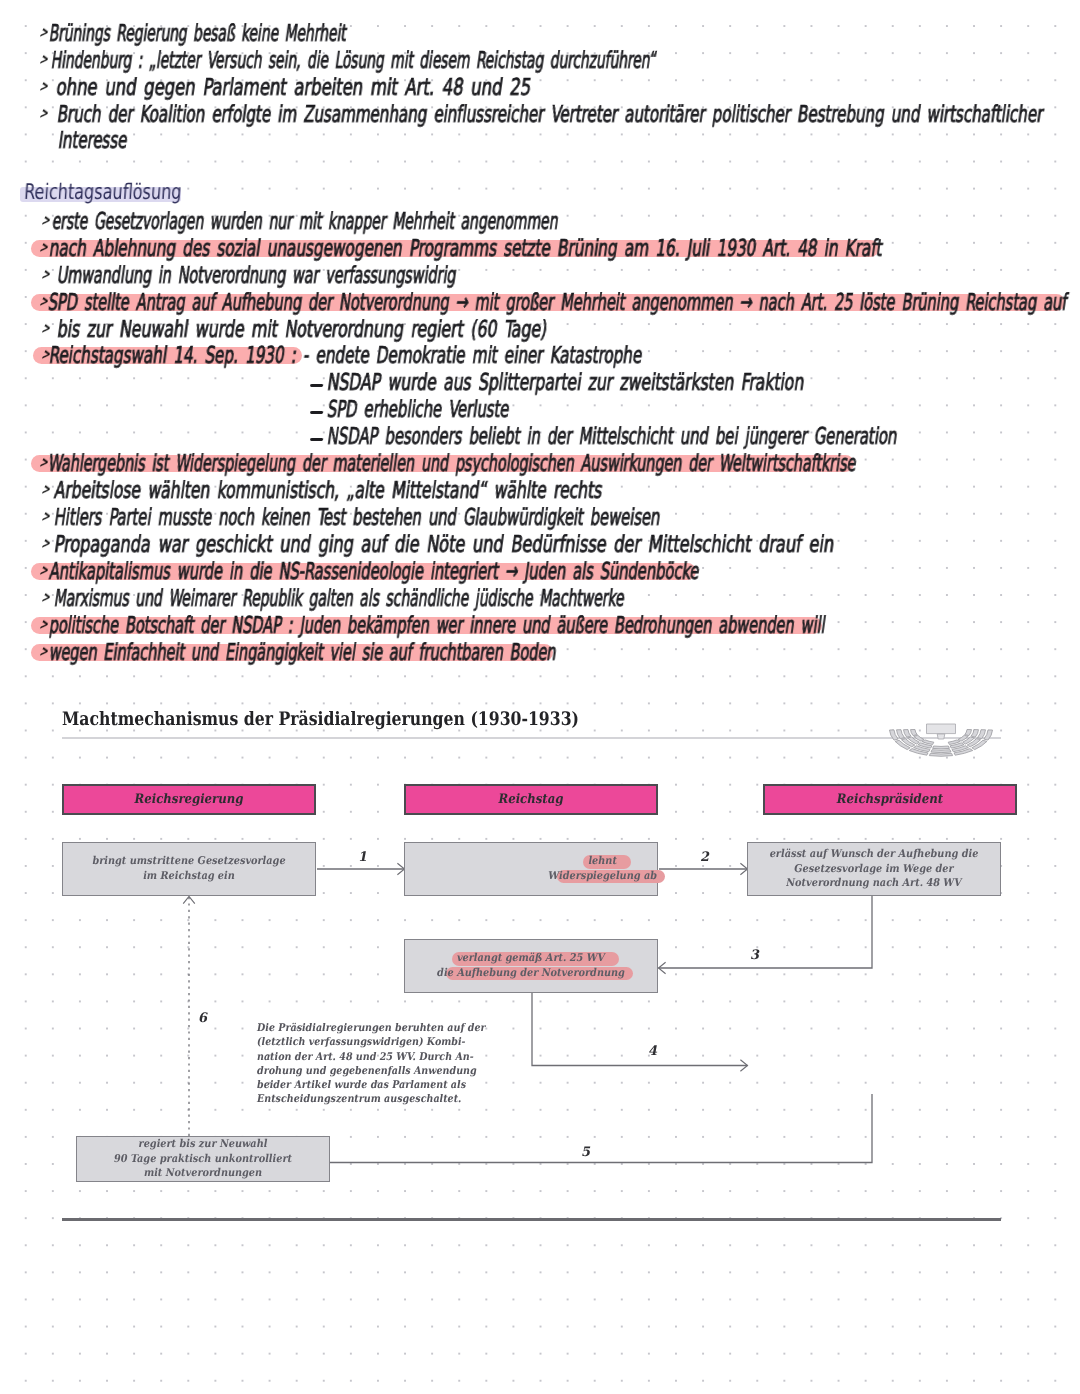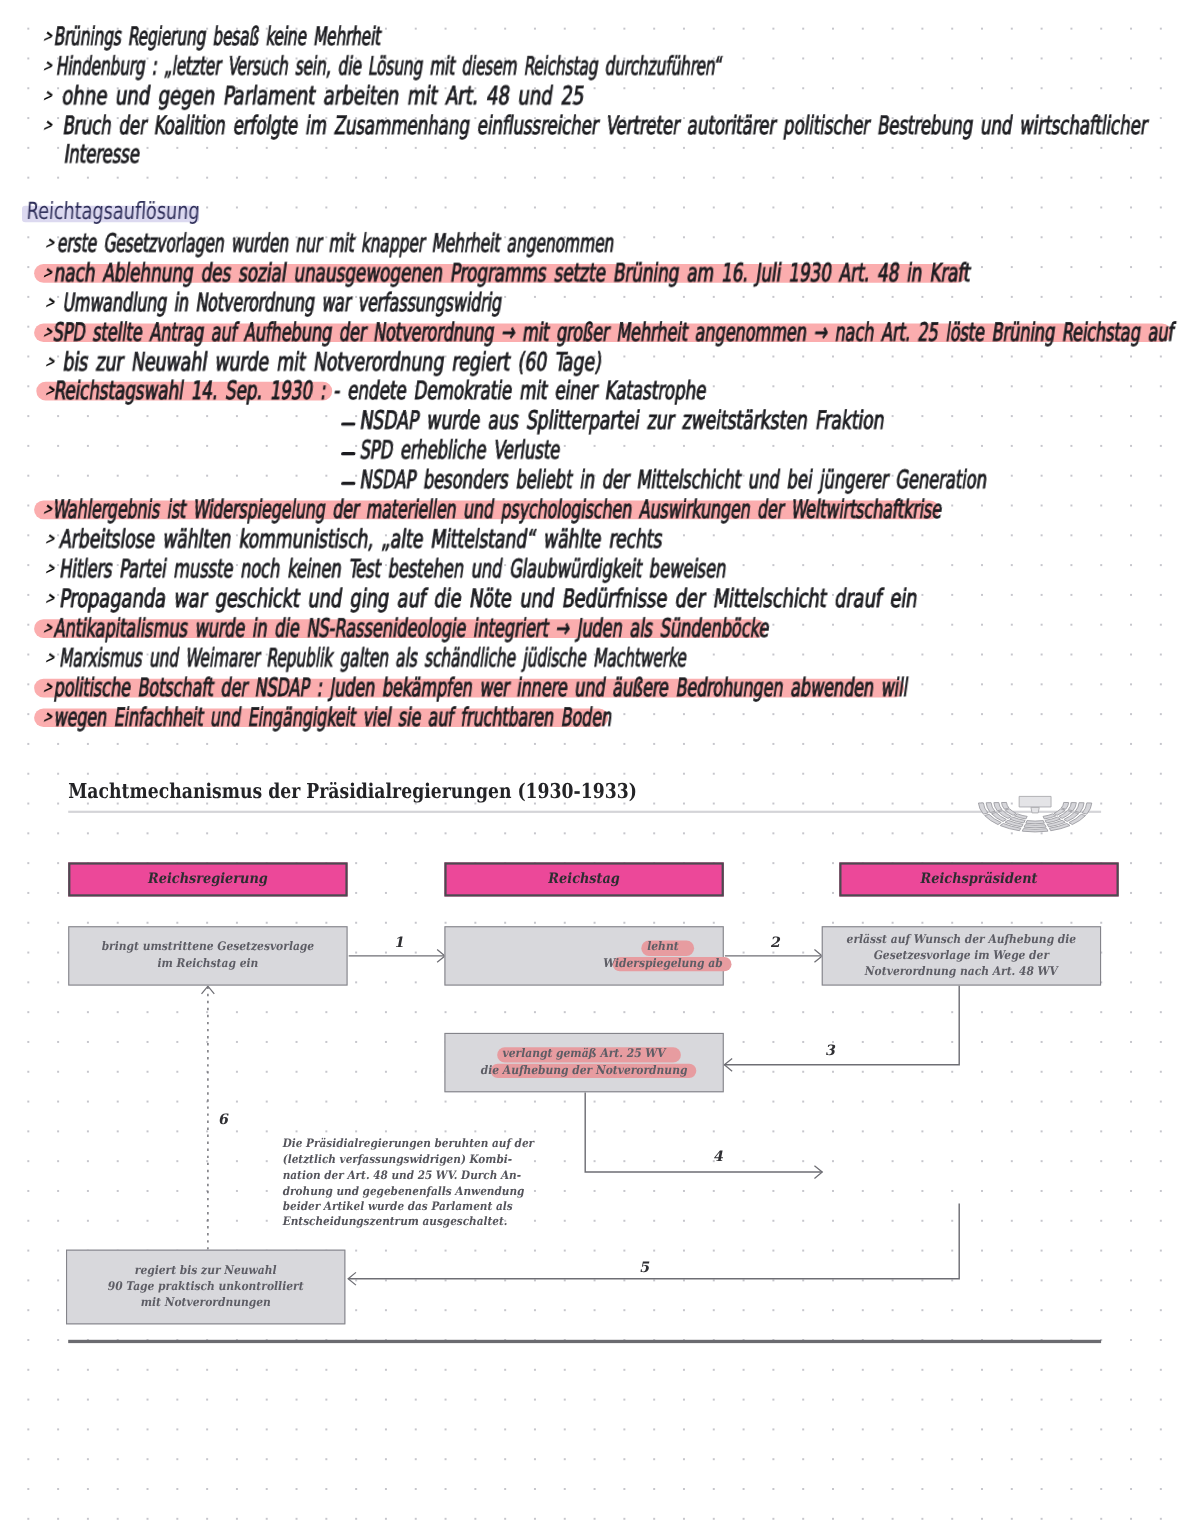--- a/index.html
+++ b/index.html
@@ -206,34 +206,34 @@
          <span class="tl">Gesetzesvorlage im Wege der</span><br>
          <span class="tl">Notverordnung nach Art. 48 WV</span></p>
       </div>
 
     <div class="gbox" style="left:404px;top:249px;width:254px;height:54px;">
       <p><span class="ph">verlangt gemäß Art. 25 WV</span><br>
          <span class="ph sh">die Aufhebung der Notverordnung</span></p>
       </div>
 
 
-    <div class="gbox" style="left:60px;top:446px;width:254px;height:68px;">
+    <div class="gbox" style="left:76px;top:446px;width:254px;height:46px;">
       <p><span class="tl">regiert bis zur Neuwahl</span><br>
          <span class="tl">90 Tage praktisch unkontrolliert</span><br>
          <span class="tl">mit Notverordnungen</span></p>
       </div>
 
     <div class="num" style="left:359px;top:160px;">1</div>
     <div class="num" style="left:701px;top:160px;">2</div>
     <div class="num" style="left:751px;top:258px;">3</div>
     <div class="num" style="left:649px;top:354px;">4</div>
     <div class="num" style="left:582px;top:455px;">5</div>
     <div class="num" style="left:199px;top:321px;">6</div>
 
-    <div class="note" style="left:257px;top:331px;width:240px;margin-top:12px;">Die Präsidialregierungen beruhten auf der
+    <div class="note" style="left:257px;top:331px;width:240px;">Die Präsidialregierungen beruhten auf der
 (letztlich verfassungswidrigen) Kombi-
 nation der Art. 48 und 25 WV. Durch An-
 drohung und gegebenenfalls Anwendung
 beider Artikel wurde das Parlament als
 Entscheidungszentrum ausgeschaltet.</div>
 
     <div class="dg-foot"></div>
   </div>
 </div>
 

